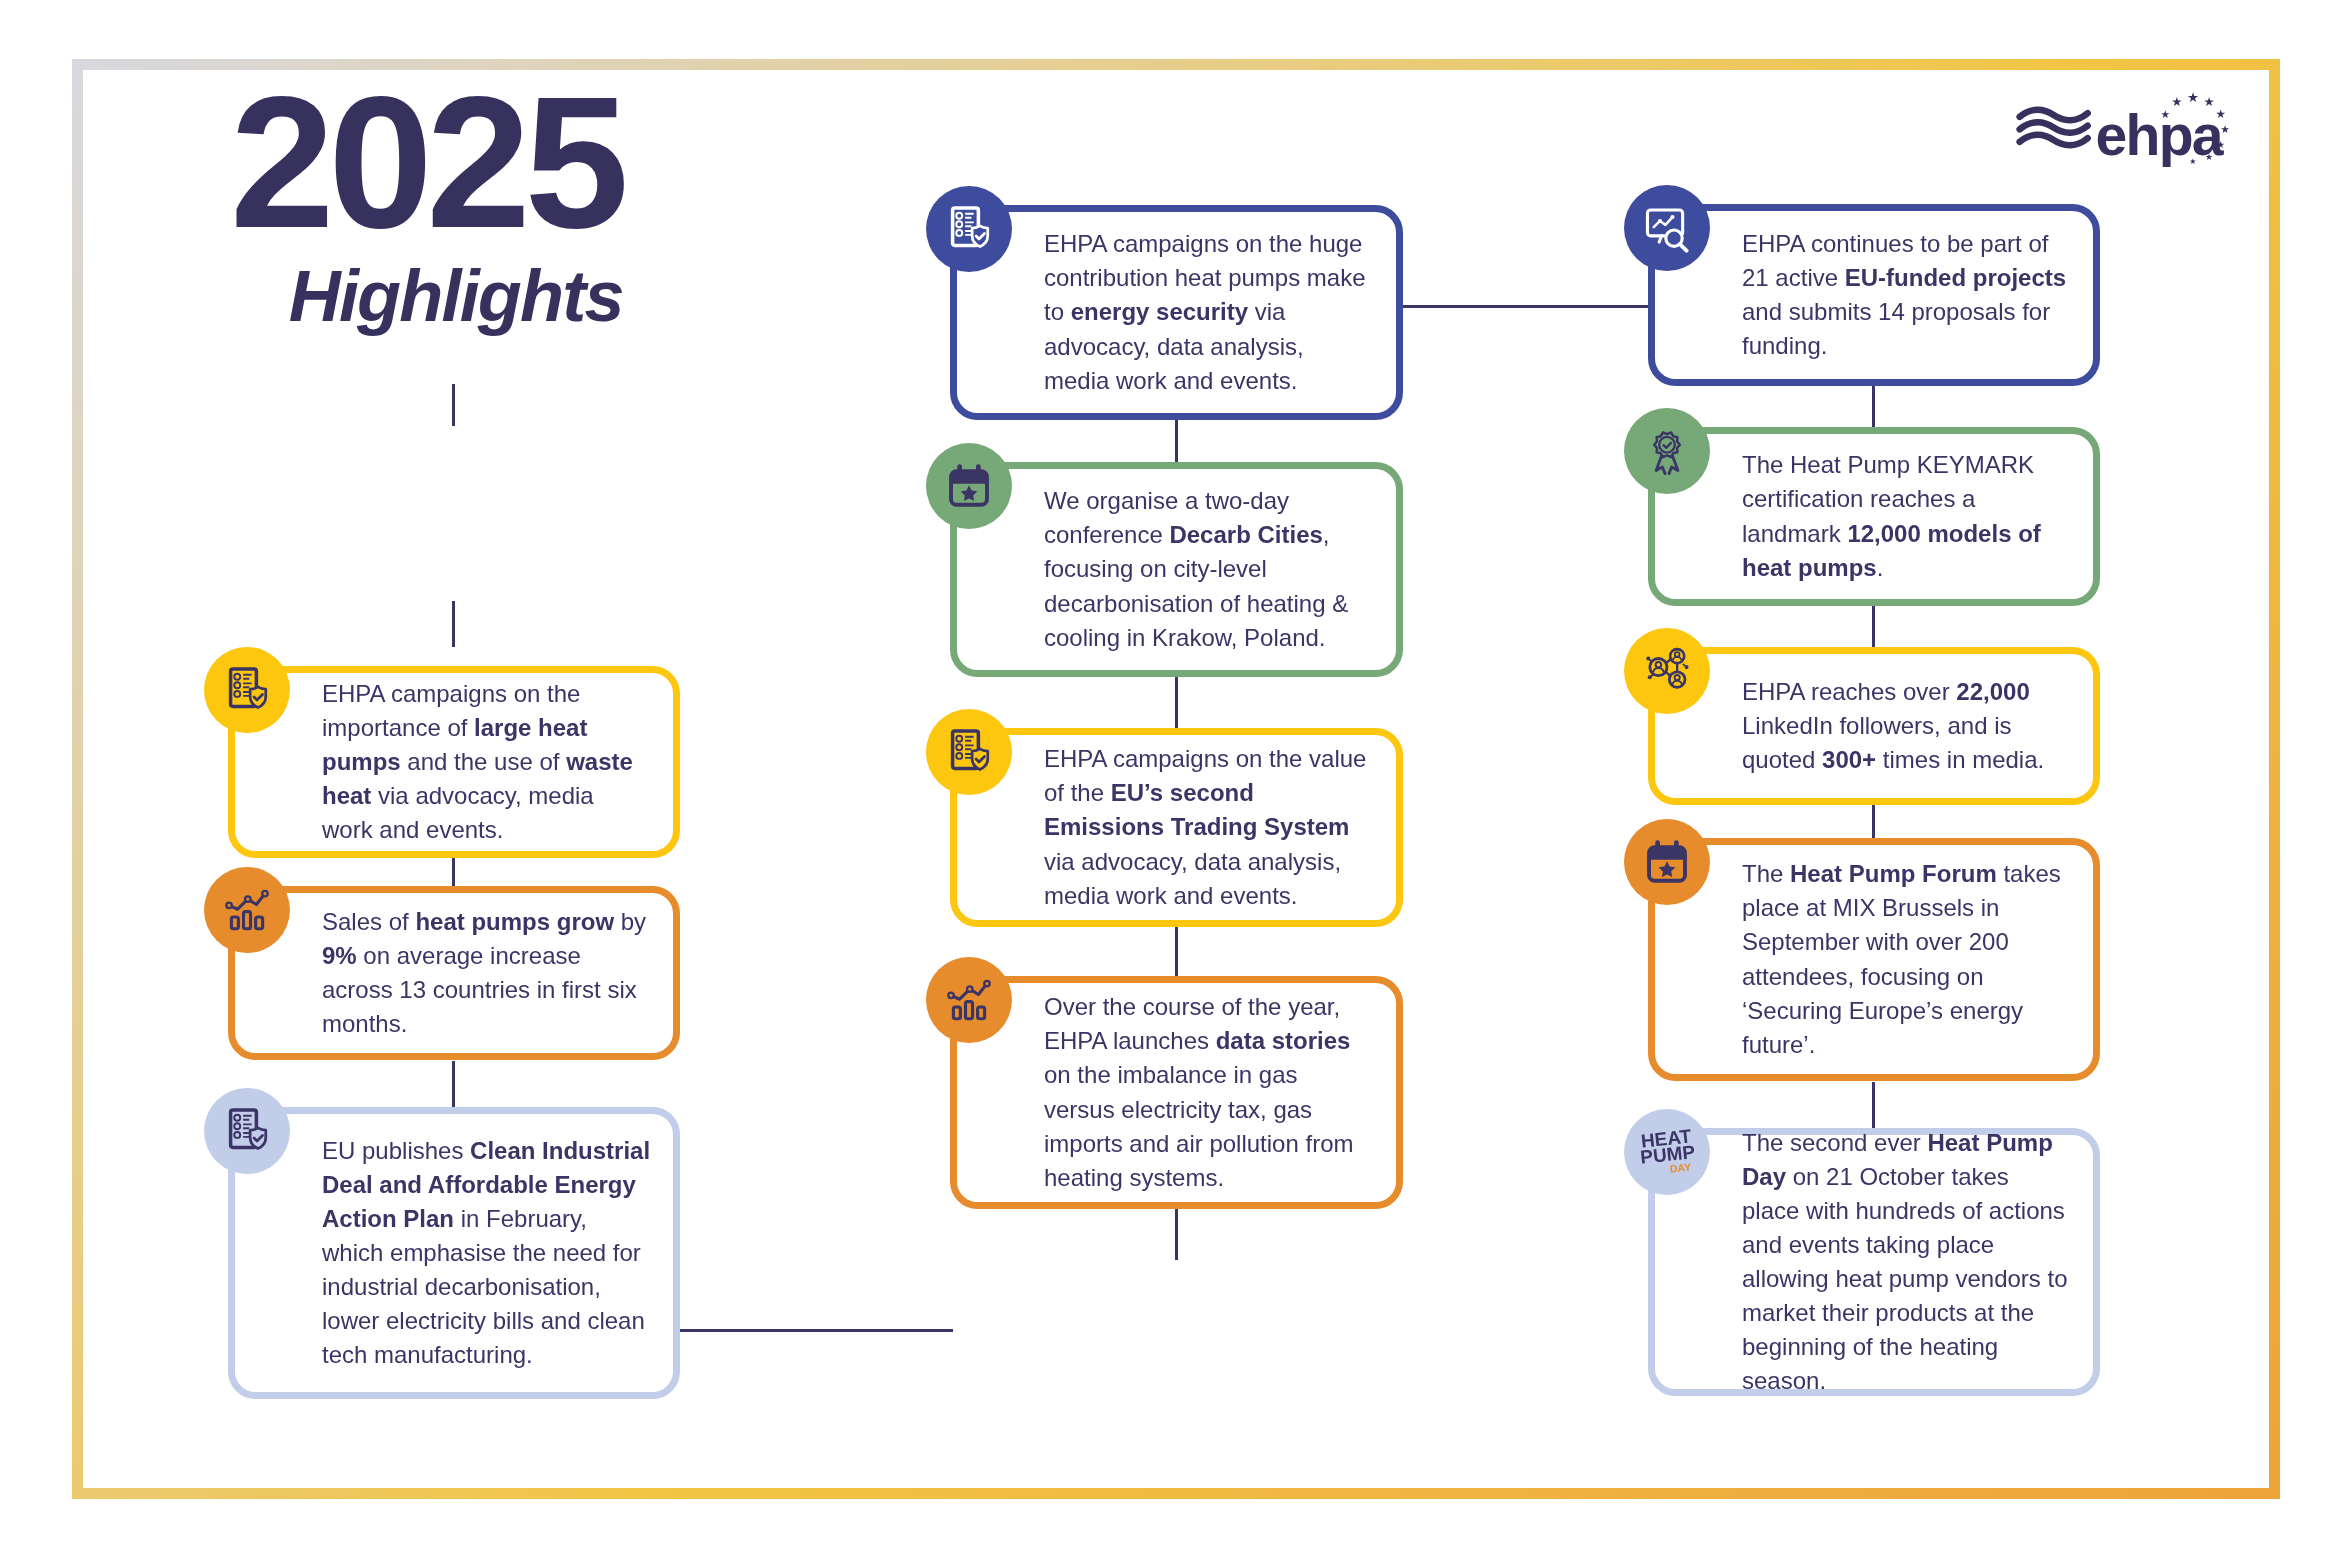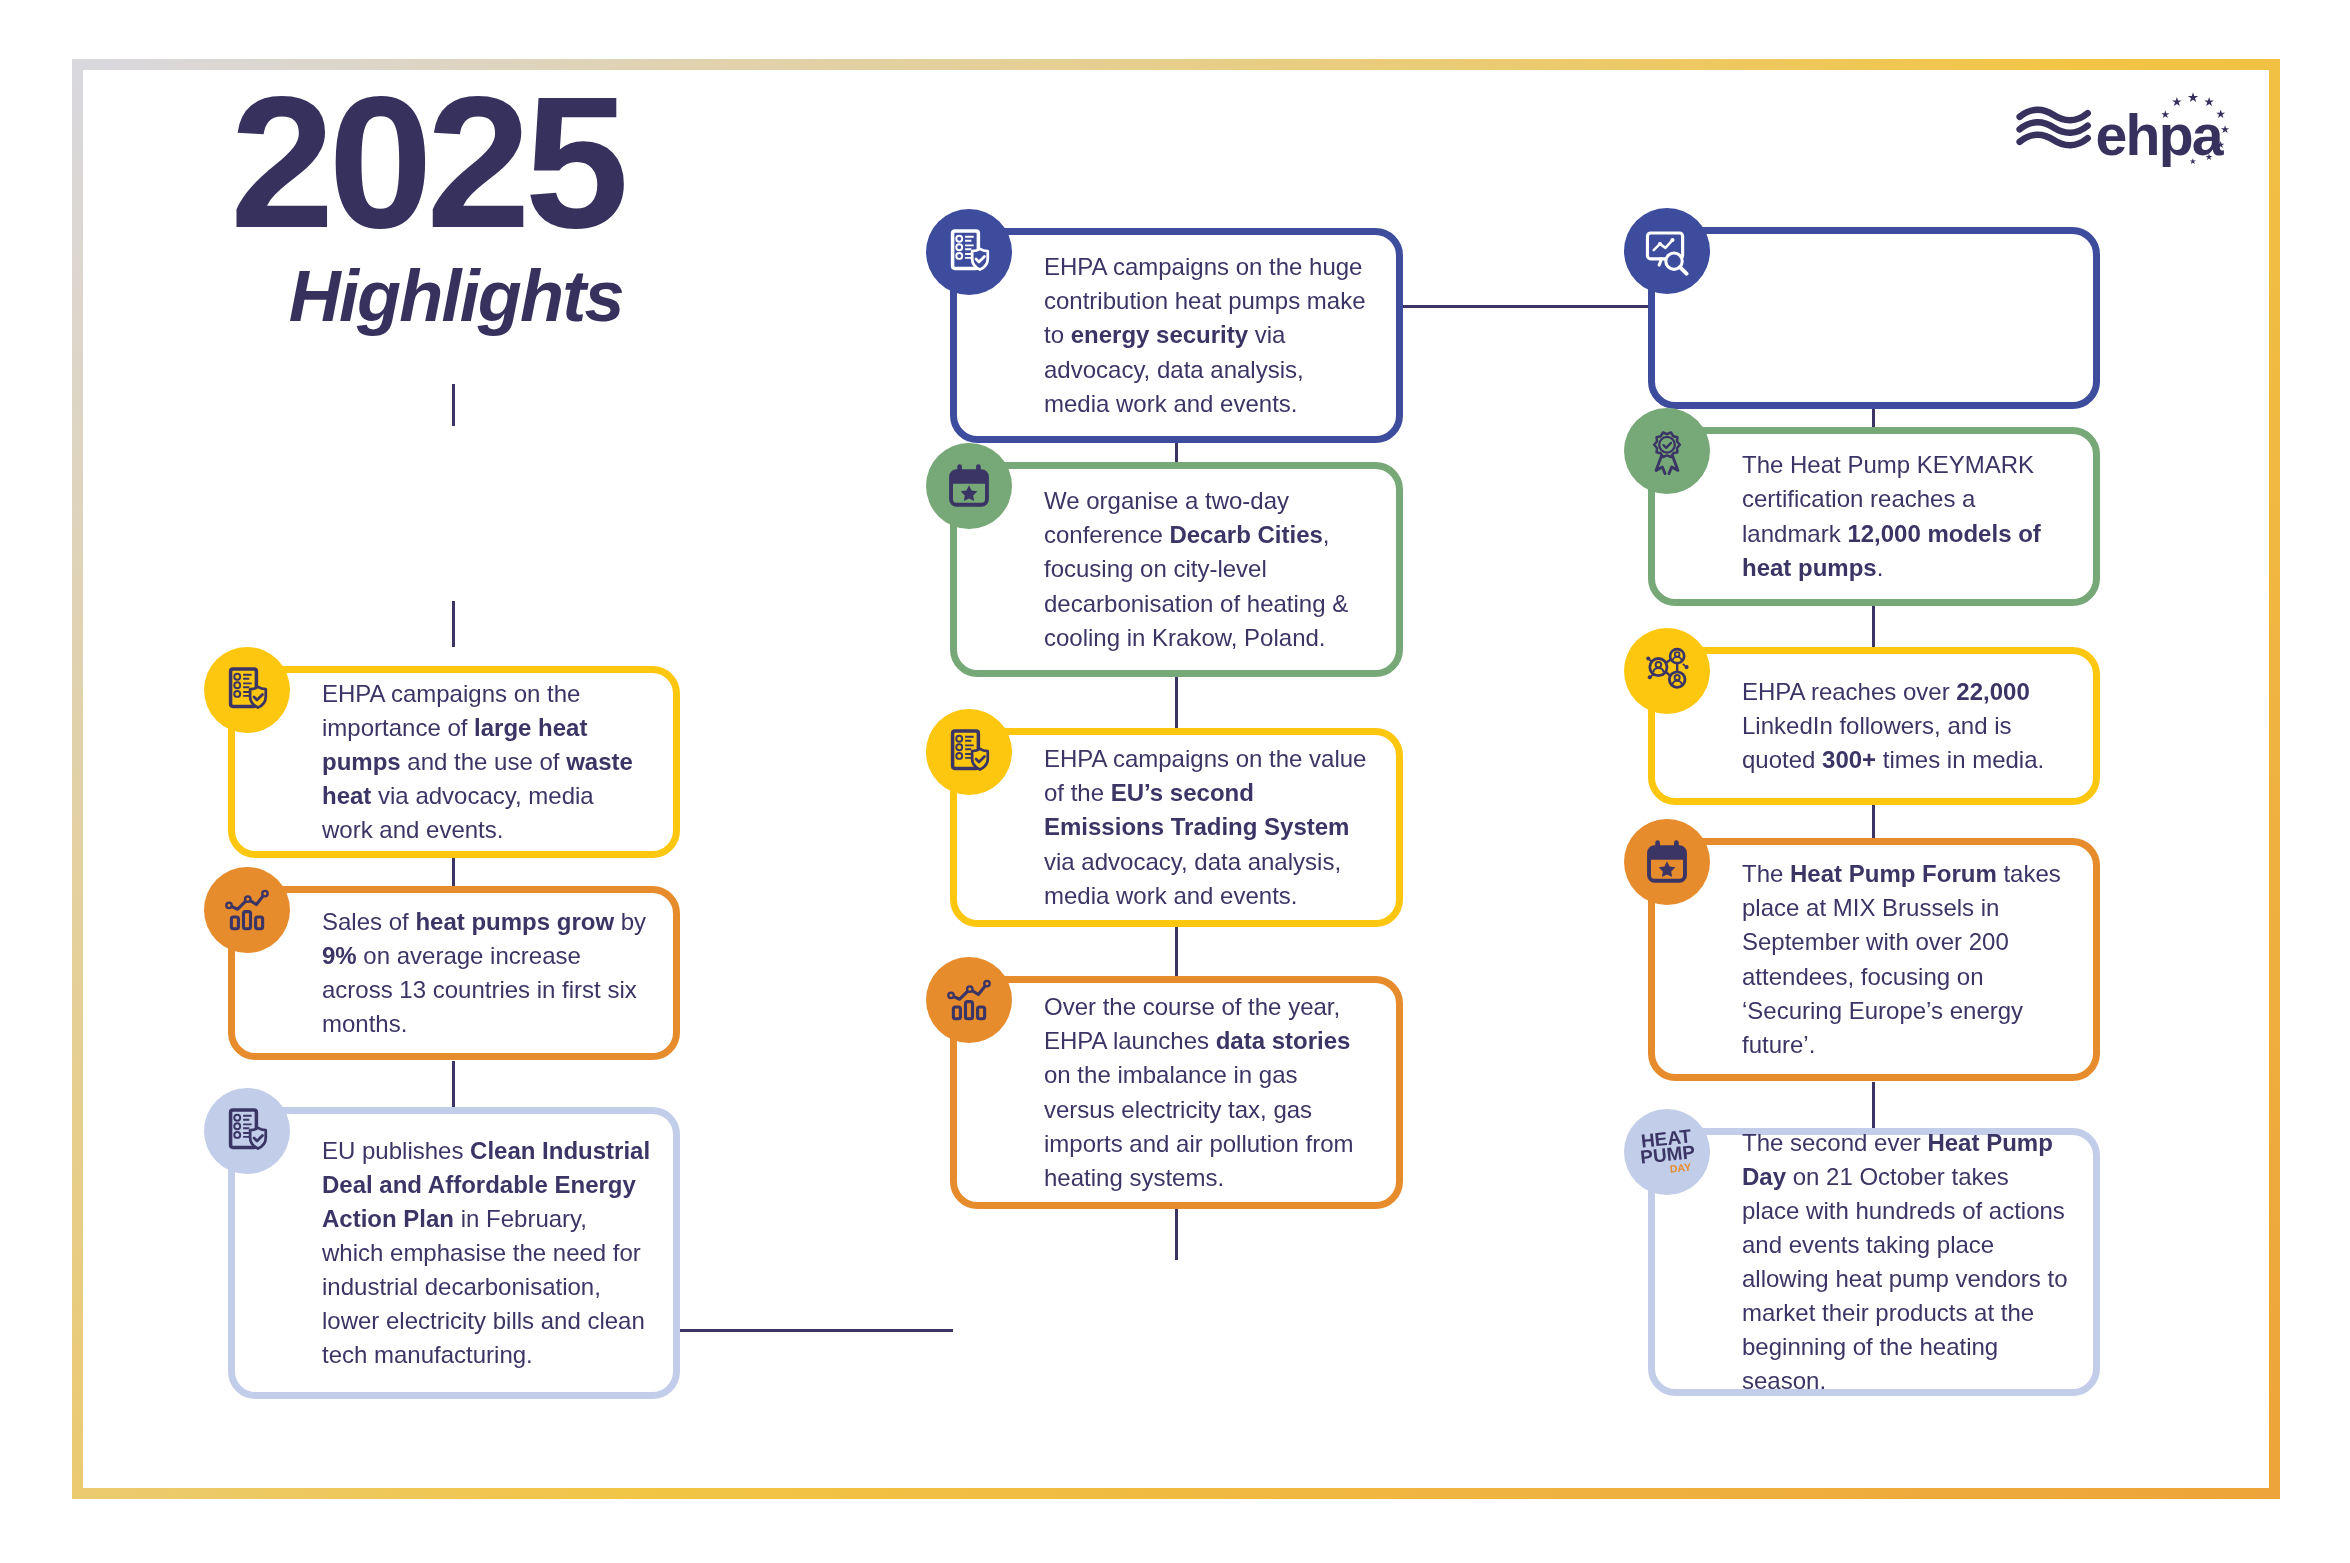--- a/index.html
+++ b/index.html
@@ -17,21 +17,21 @@
   .title-sub{font-size:72px;font-weight:bold;font-style:italic;margin:3.7px 0 0 1.8px;letter-spacing:-1.8px;text-align:right;}
   .logo{position:absolute;left:2009px;top:90px;width:225px;height:auto;}
   .box{
     position:absolute;background:#fff;border:7.3px solid;border-radius:27.5px;box-sizing:border-box;
     display:flex;align-items:center;padding:9.2px 22px 9.2px 87px;
   }
   .box.green{border-color:var(--green,#77a877);}
   .box.yellow{border-color:var(--yellow,#fdc70f);}
   .box.orange{border-color:var(--orange,#e78c2d);}
   .box.lavender{border-color:var(--lavender,#c2cde9);}
-  .box.royal{border-color:var(--royal,#3e4c9e);margin-top:23px;}
+  .box.royal{border-color:var(--royal,#3e4c9e);}
   .box-text{font-size:24px;line-height:1.42;color:var(--navy,#3b3566);margin:0;}
   .box-text b{font-weight:bold;}
   .badge{
     position:absolute;left:-31px;top:-26px;width:86px;height:86px;border-radius:50%;
     display:flex;align-items:center;justify-content:center;color:var(--navy,#3b3566);
   }
   .badge svg{width:50px;height:50px;display:block;}
   .badge.green{background:var(--green,#77a877);--bgfill:var(--green,#77a877);}
   .badge.yellow{background:var(--yellow,#fdc70f);--bgfill:var(--yellow,#fdc70f);}
   .badge.orange{background:var(--orange,#e78c2d);--bgfill:var(--orange,#e78c2d);}
@@ -208,20 +208,21 @@
       </span>
     <p class="box-text">Over the course of the year, EHPA launches <b>data stories</b> on the imbalance in gas versus electricity tax, gas imports and air pollution from heating systems.</p>
   </div>
 
   <div class="box royal" style="left:1648px;top:204px;width:452px;height:182px">
     <span class="badge royal">
         <svg viewBox="0 0 54 54" width="50" height="50">
           <use href="#i-monitor-search"></use>
         </svg>
       </span>
+    <p class="box-text">EHPA continues to be part of 21 active <b>EU-funded projects</b> and submits 14 proposals for funding.</p>
   </div>
   <div class="box green" style="left:1648px;top:427px;width:452px;height:179px">
     <span class="badge green">
         <svg viewBox="0 0 54 54" width="50" height="50">
           <use href="#i-award"></use>
         </svg>
       </span>
     <p class="box-text">The Heat Pump KEYMARK certification reaches a landmark <b>12,000 models of heat pumps</b>.</p>
   </div>
   <div class="box yellow" style="left:1648px;top:647px;width:452px;height:158px">

